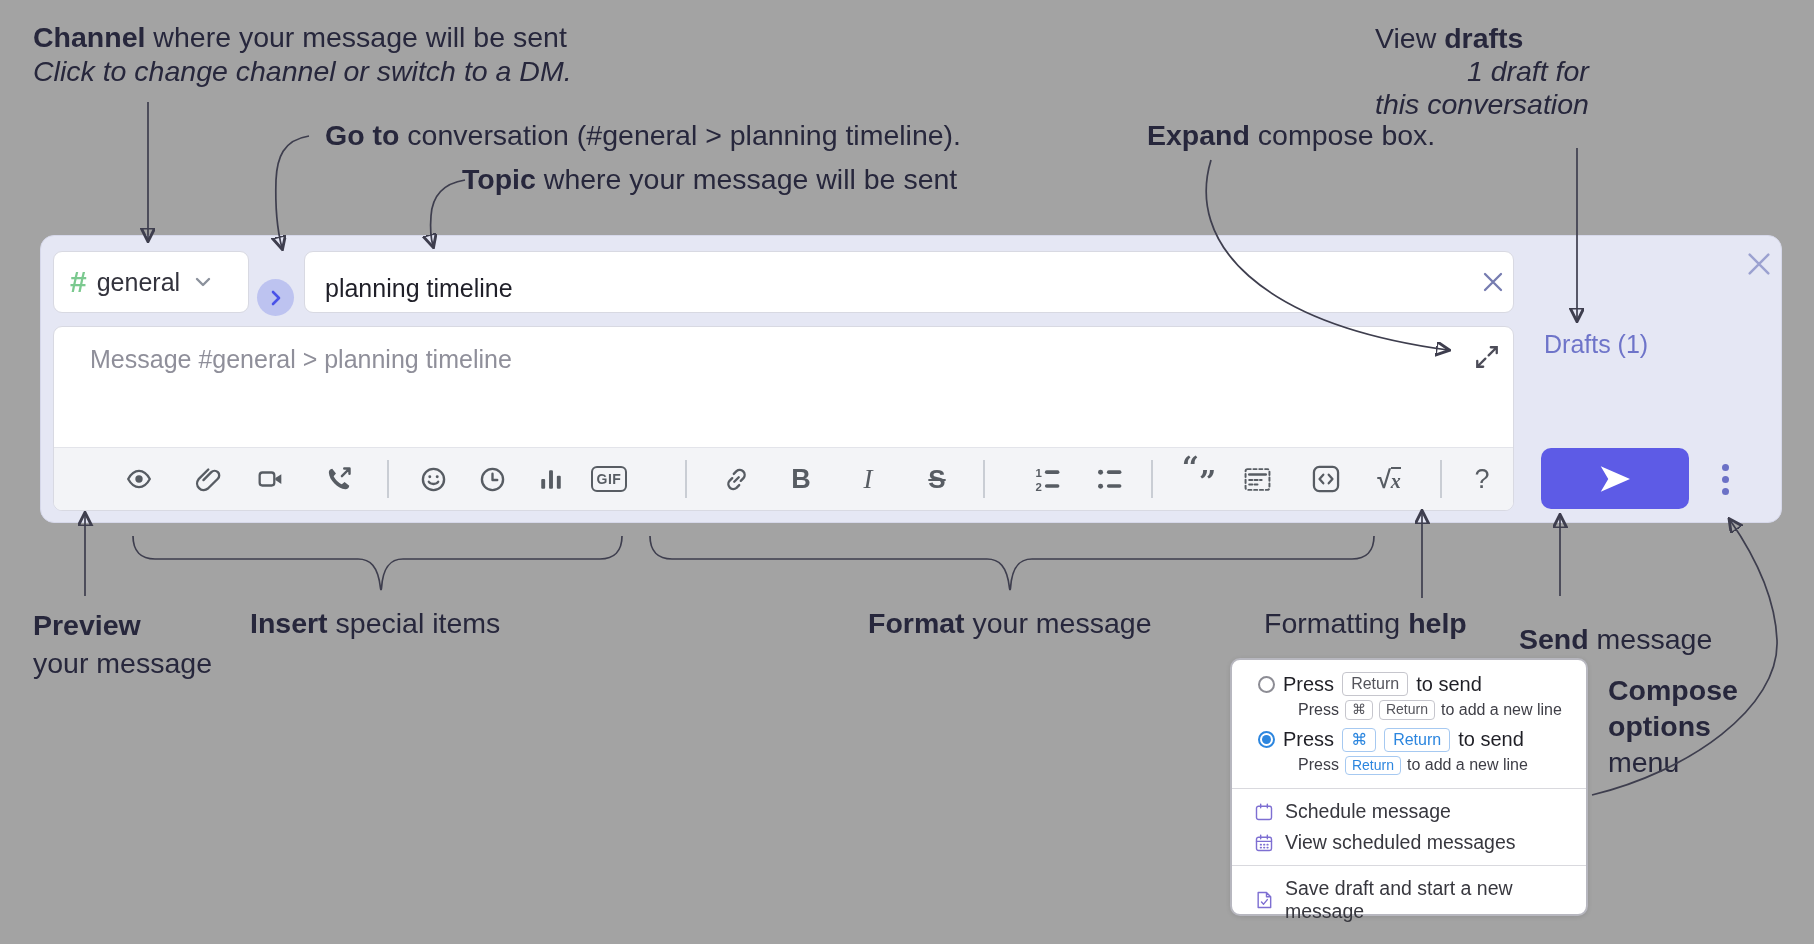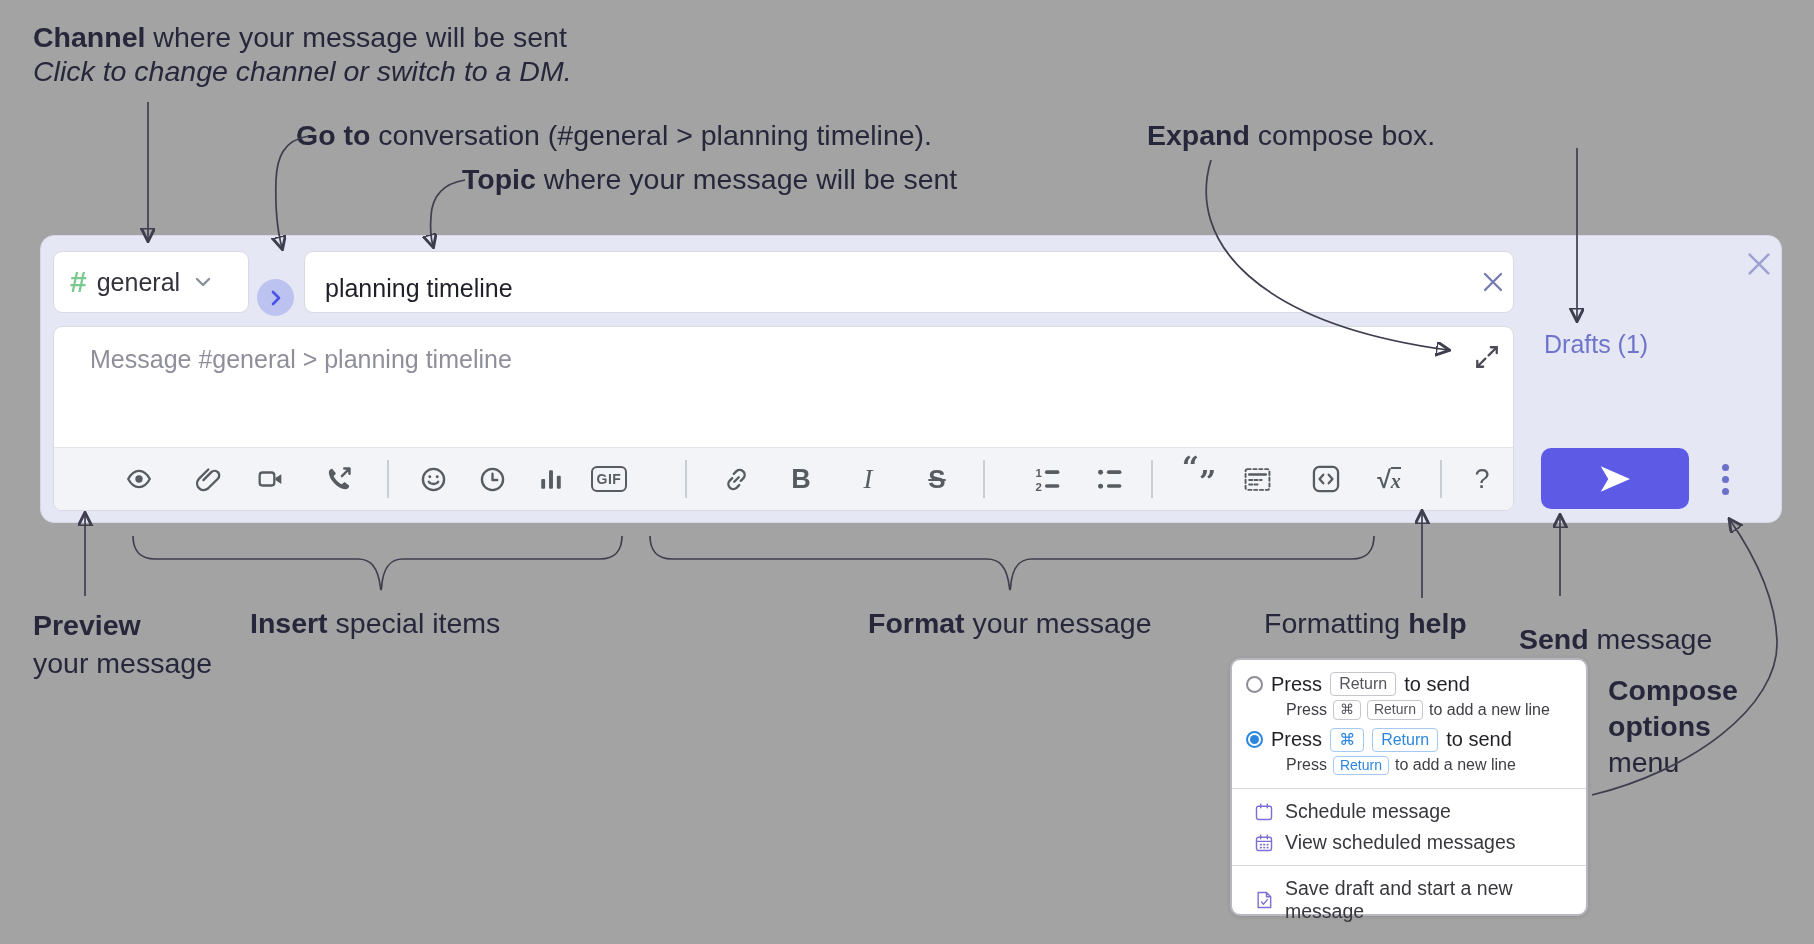--- a/index.html
+++ b/index.html
@@ -1,21 +1,21 @@
 <!DOCTYPE html>
 <html><head>
 <meta charset="utf-8">
 <style>
   html,body{margin:0;padding:0;background:#fff;}
   #stage{position:relative;width:1814px;height:944px;background:#a3a3a3;
          font-family:"Liberation Sans",sans-serif;color:#27273c;overflow:hidden;text-decoration:underline;}
   
   .note{position:absolute;font-size:28.5px;line-height:34px;color:#27273c;white-space:nowrap;}
   .note b{font-weight:700;}
-  .note .it{font-style:italic;}
+  .note .it{font-style:italic;text-align:right;}
   
   #overlay{position:absolute;left:0;top:0;z-index:6;pointer-events:none;}
   #overlay path{stroke:#3e3e4e;stroke-width:1.7;fill:none;}
   
   #panel{position:absolute;left:40px;top:235px;width:1742px;height:288px;
          background:#e5e7f4;border:1px solid #d6d8ea;border-radius:14px;box-sizing:border-box;z-index:1;}
   .whitebox{position:absolute;background:#fff;border:1px solid #d8d9e2;border-radius:9px;box-sizing:border-box;}
   #channel-pill{left:12px;top:15px;width:196px;height:62px;display:flex;align-items:center;cursor:pointer;}
   #channel-pill .hash{font-size:30px;font-weight:700;color:#7bc98f;margin:0 10px 0 16px;}
   #channel-pill .chan-label{font-size:25px;color:#33333d;}
@@ -55,21 +55,21 @@
         border:none;border-radius:10px;display:flex;align-items:center;justify-content:center;cursor:pointer;}
   #ellipsis-btn{position:absolute;left:1666px;top:215px;width:36px;height:56px;display:flex;
         flex-direction:column;align-items:center;justify-content:center;gap:5px;cursor:pointer;}
   #ellipsis-btn .dot{width:7px;height:7px;border-radius:50%;background:#6b71c6;}
   #panel-close{position:absolute;left:1698px;top:8px;width:40px;height:40px;display:flex;
         align-items:center;justify-content:center;cursor:pointer;}
   
   #popup{position:absolute;left:1230px;top:658px;width:358px;height:258px;background:#fff;
         border:2px solid #b7b7bf;border-radius:10px;box-sizing:border-box;z-index:4;
         box-shadow:0 1px 5px rgba(0,0,0,.10);padding:10px 0 0 0;}
-  .opt{padding:2px 14px 4px 14px;cursor:pointer;}
+  .opt{padding:2px 14px 4px 26px;cursor:pointer;}
   .opt-main{display:flex;align-items:center;gap:8px;font-size:20px;color:#1f1f26;}
   .opt-sub{margin:4px 0 2px 40px;display:flex;align-items:center;gap:6px;font-size:16px;color:#3e3e46;}
   .radio{width:17px;height:17px;border-radius:50%;border:2px solid #8c8c94;box-sizing:border-box;flex:0 0 auto;}
   .radio.sel{border-color:#2c86df;position:relative;}
   .radio.sel::after{content:"";position:absolute;left:2px;top:2px;width:9px;height:9px;
         border-radius:50%;background:#2c86df;}
   .key{display:inline-block;border:1.5px solid #c6c6cd;border-radius:4px;background:#fff;
        color:#55555c;font-size:16px;line-height:1.25;padding:1px 8px;}
   .key.small{font-size:14px;padding:0 6px;}
   .key.blue{border-color:#a6c9f1;color:#2c86df;}
@@ -81,32 +81,37 @@
 </head>
 <body>
 
 <div id="stage">
 
   <div class="note" style="left:33px;top:20px;">
     <div><b>Channel</b><span> where your message will be sent</span></div>
     <div class="it">Click to change channel or switch to a DM.</div>
   </div>
 
-  <div class="note" style="left:296px;top:118px;text-align:right;">
+  <div class="note" style="left:325px;top:118px;text-align:right;">
     <b>Go to</b><span> conversation (#general &gt; planning timeline).</span>
   </div>
 
   <div class="note" style="left:462px;top:162px;">
     <b>Topic</b><span> where your message will be sent</span>
   </div>
 
   <div class="note" style="left:1147px;top:118px;">
     <b>Expand</b><span> compose box.</span>
   </div>
 
+  <div class="note" style="left:1375px;top:22px;line-height:33px;">
+    <div><span>View </span><b>drafts</b></div>
+    <div class="it">1 draft for</div>
+    <div class="it">this conversation</div>
+  </div>
 
   <div class="note" style="left:33px;top:606px;line-height:38px;">
     <div><b>Preview</b></div>
     <div>your message</div>
   </div>
 
   <div class="note" style="left:250px;top:606px;">
     <b>Insert</b><span> special items</span>
   </div>
 

